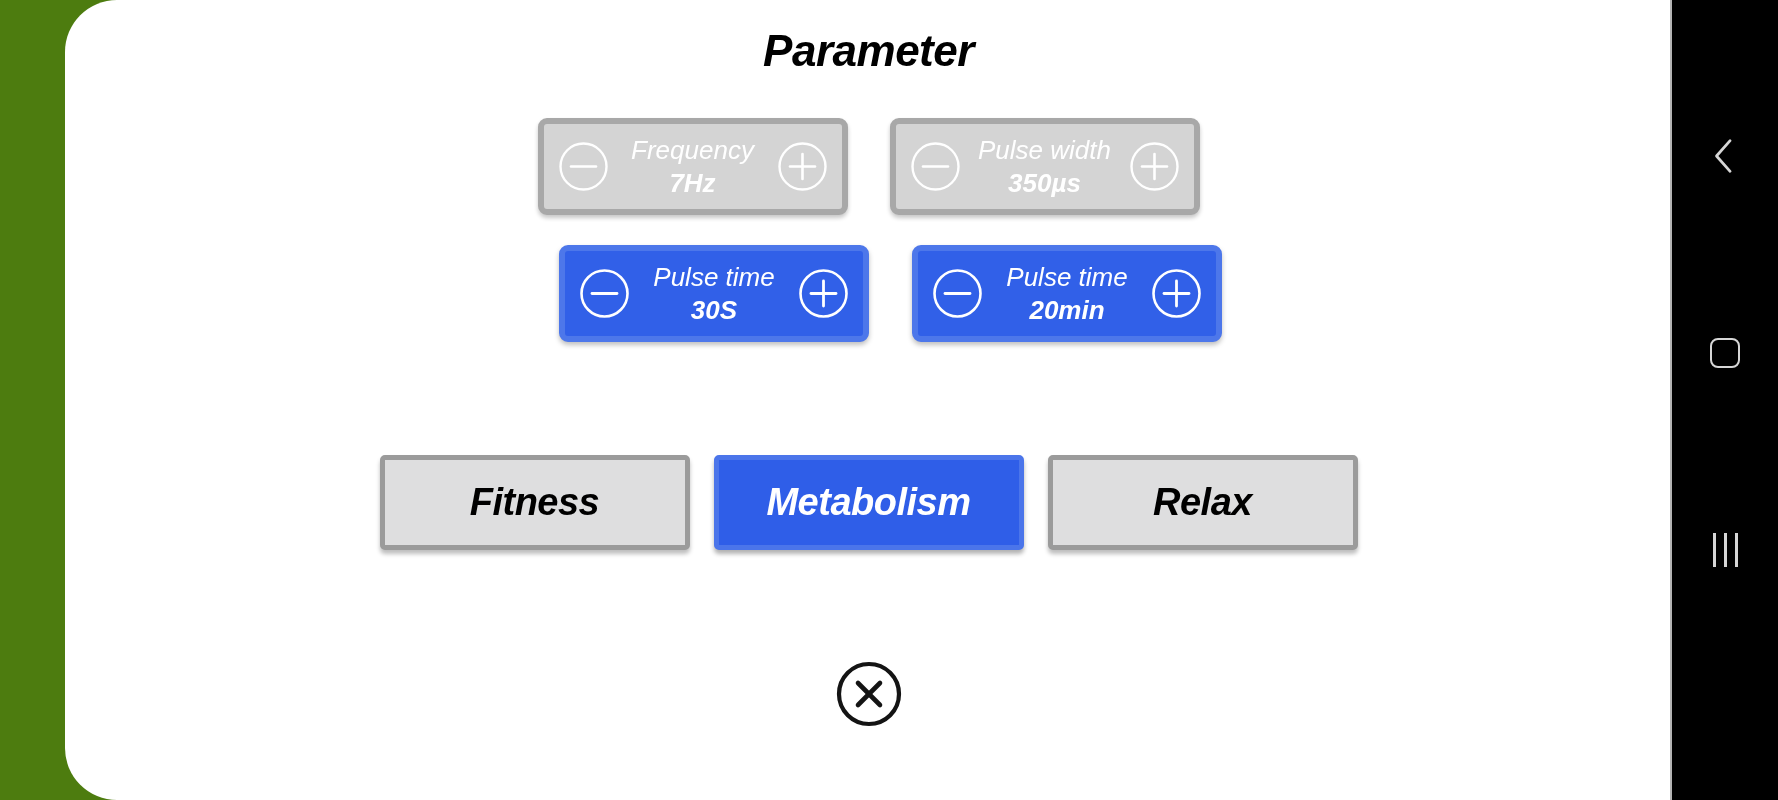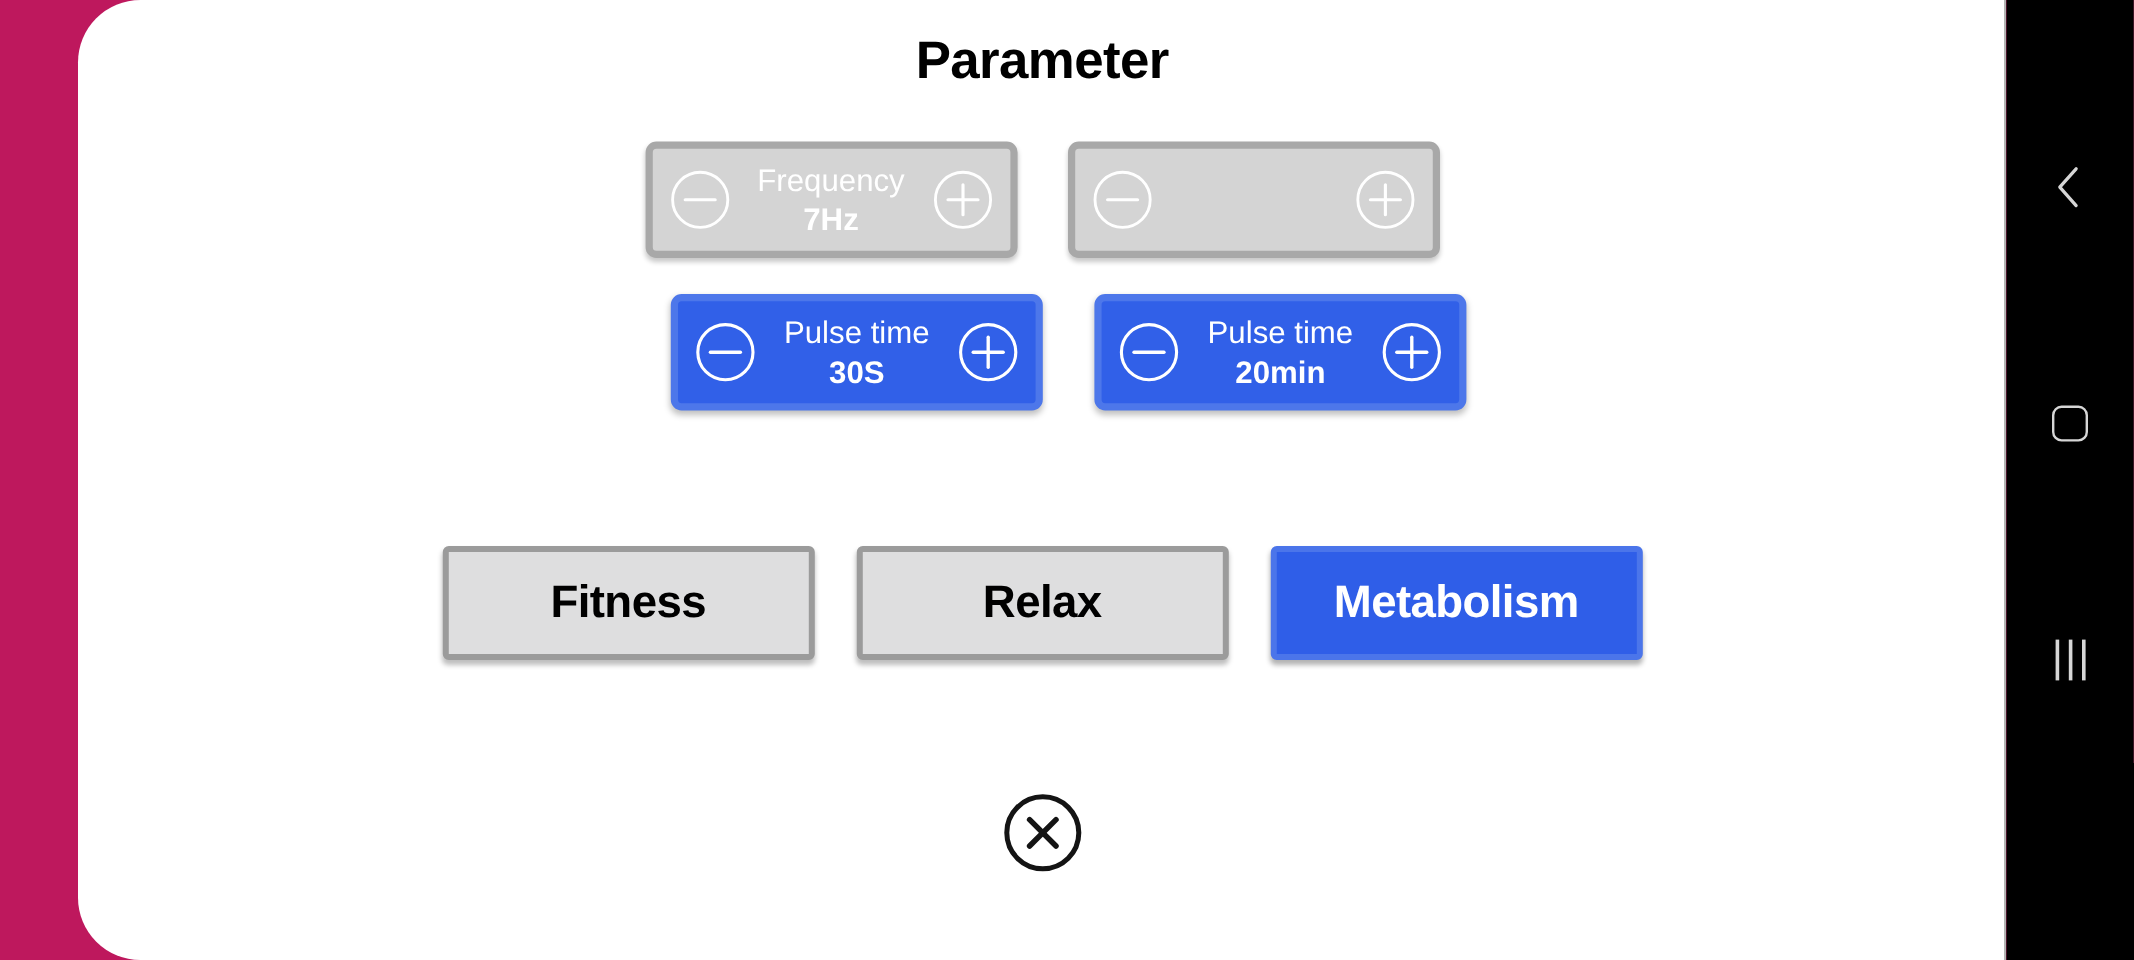--- a/index.html
+++ b/index.html
@@ -14,21 +14,22 @@
     font-family: "Liberation Sans", sans-serif;
     position: relative;
   }
 
   
   #screen {
     position: absolute;
     left: 0; top: 0;
     width: 1778px;
     height: 800px;
-    background: #be185d;
+    background: #4d7c0f;
+    font-style: italic;
   }
 
   #app-surface {
     position: absolute;
     left: 65px;
     top: 0;
     width: 1607px;
     height: 800px;
     background: #ffffff;
     border-top-left-radius: 52px;
@@ -117,21 +118,21 @@
   .circle-btn svg { display: block; width: 53px; height: 53px; }
 
   
   #mode-row {
     position: absolute;
     left: 0;
     top: 455px;
     width: 1607px;
     display: flex;
     justify-content: center;
-    gap: 35px;
+    gap: 24px;
   }
   .mode-btn {
     width: 310px;
     height: 95px;
     border-radius: 5px;
     box-sizing: border-box;
     display: flex;
     align-items: center;
     justify-content: center;
     font-size: 38px;
@@ -232,20 +233,24 @@
         </div>
       </div>
 
       <div class="stepper disabled">
         <div class="circle-btn">
           <svg viewBox="0 0 53 53">
             <circle cx="26.5" cy="26.5" r="23" fill="none" stroke="#ffffff" stroke-width="2.4"></circle>
             <line x1="14" y1="26.5" x2="39" y2="26.5" stroke="#ffffff" stroke-width="2.6" stroke-linecap="round"></line>
           </svg>
         </div>
+        <div class="stepper-labels">
+          <div class="stepper-name">Pulse width</div>
+          <div class="stepper-value">350µs</div>
+        </div>
         <div class="circle-btn">
           <svg viewBox="0 0 53 53">
             <circle cx="26.5" cy="26.5" r="23" fill="none" stroke="#ffffff" stroke-width="2.4"></circle>
             <line x1="14" y1="26.5" x2="39" y2="26.5" stroke="#ffffff" stroke-width="2.6" stroke-linecap="round"></line>
             <line x1="26.5" y1="14" x2="26.5" y2="39" stroke="#ffffff" stroke-width="2.6" stroke-linecap="round"></line>
           </svg>
         </div>
       </div>
 
     </div>
@@ -290,22 +295,22 @@
             <line x1="14" y1="26.5" x2="39" y2="26.5" stroke="#ffffff" stroke-width="2.8" stroke-linecap="round"></line>
             <line x1="26.5" y1="14" x2="26.5" y2="39" stroke="#ffffff" stroke-width="2.8" stroke-linecap="round"></line>
           </svg>
         </div>
       </div>
 
     </div>
 
     <div id="mode-row">
       <div class="mode-btn inactive">Fitness</div>
+      <div class="mode-btn selected">Metabolism</div>
       <div class="mode-btn inactive">Relax</div>
-      <div class="mode-btn selected">Metabolism</div>
     </div>
 
     <div id="close-wrap">
       <div id="close-button">
         <svg viewBox="0 0 68 68" width="68" height="68">
           <circle cx="34" cy="34" r="30" fill="none" stroke="#141414" stroke-width="4.2"></circle>
           <line x1="23" y1="23" x2="45" y2="45" stroke="#141414" stroke-width="4.6" stroke-linecap="round"></line>
           <line x1="45" y1="23" x2="23" y2="45" stroke="#141414" stroke-width="4.6" stroke-linecap="round"></line>
         </svg>
       </div>

